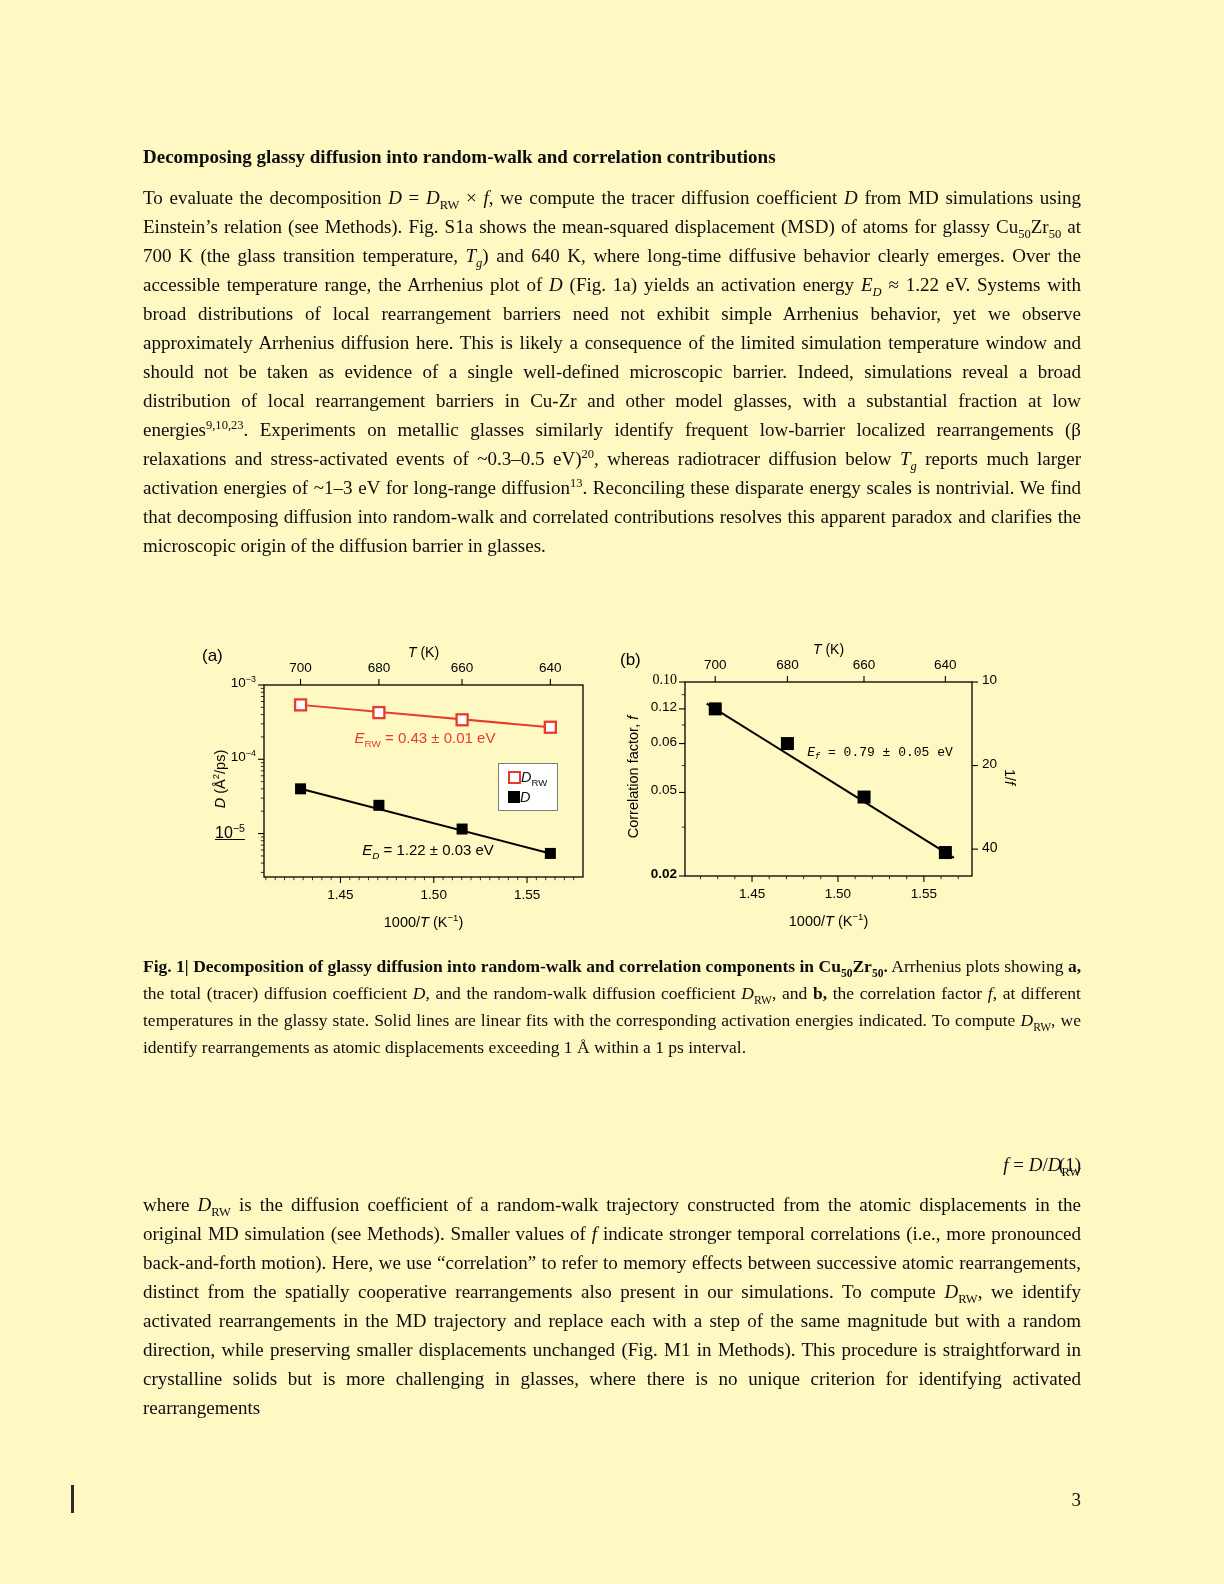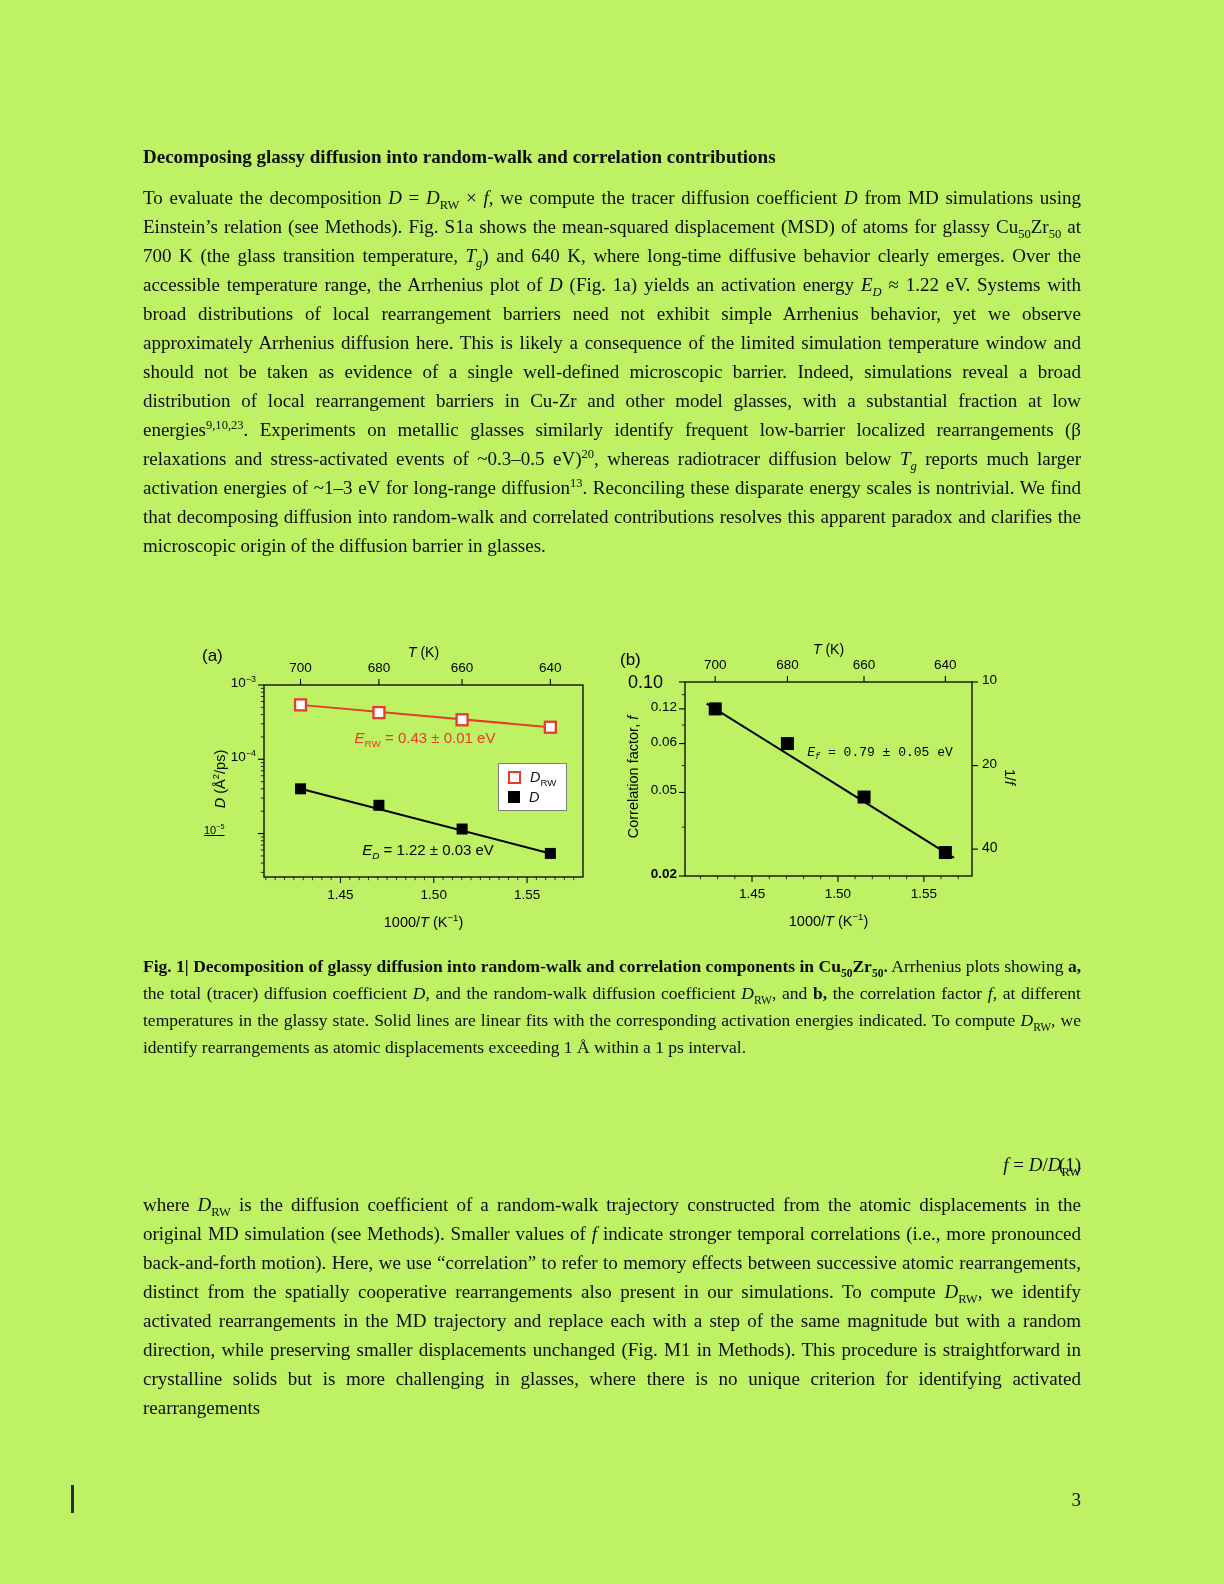--- a/index.html
+++ b/index.html
@@ -1,32 +1,32 @@
 <!DOCTYPE html>
 <html><head>
 <meta charset="utf-8">
 <style>
   html,body{margin:0;padding:0;background:#ffffff;}
-  .page{position:relative;width:1224px;height:1584px;background:#bef264;overflow:hidden;
+  .page{position:relative;width:1224px;height:1584px;background:#fef9c3;overflow:hidden;
         font-family:"Liberation Serif",serif;color:#0d0d0d;}
   .col{position:absolute;left:143px;width:938px;}
   .heading{font-weight:bold;font-size:19px;line-height:24px;}
   .body-text{font-size:19px;line-height:29px;text-align:justify;}
   .caption-text{font-size:17.5px;line-height:27px;text-align:justify;}
   .indent{text-indent:74px;}
   sup{font-size:66%;line-height:0;vertical-align:super;}
   sub{font-size:66%;line-height:0;vertical-align:sub;}
   .eq-row{position:absolute;left:143px;width:938px;text-align:right;font-size:19px;line-height:29px;}
   .eq-num{position:absolute;right:0;top:0;}
   .chart{position:absolute;}
   .chart svg{position:absolute;left:0;top:0;}
   .clbl{position:absolute;font-family:"Liberation Sans",sans-serif;color:#000;white-space:nowrap;}
   .legend{position:absolute;border:1.2px solid #7f7f7f;background:#fff;padding:5px 10px 5px 9px;
           display:flex;flex-direction:column;gap:4px;}
-  .legend-row{display:flex;align-items:center;gap:9px;font-family:"Liberation Sans",sans-serif;font-size:14.5px;}
+  .legend-row{display:flex;align-items:center;font-family:"Liberation Sans",sans-serif;font-size:14.5px;}
   .mk-open{width:9px;height:9px;border:2.4px solid #e73b2c;background:#fff;display:inline-block;}
   .mk-fill{width:12px;height:12px;background:#000;display:inline-block;}
   .cursor-bar{position:absolute;left:71px;top:1485px;width:2.5px;height:28px;background:#2a2a2a;}
   .page-num{position:absolute;left:143px;width:938px;top:1489px;text-align:right;font-size:19px;}
 </style>
 </head>
 <body>
 
 <div class="page">
 
@@ -116,21 +116,21 @@
         <div class="clbl" style="left: 128.485px; top: 247px; width: 44px; text-align: center; font-size: 13.5px;">1.45</div>
         <div class="clbl" style="left: 221.76px; top: 247px; width: 44px; text-align: center; font-size: 13.5px;">1.50</div>
         <div class="clbl" style="left: 315.035px; top: 247px; width: 44px; text-align: center; font-size: 13.5px;">1.55</div>
         <div class="clbl" style="left: 88.5104px; top: 20px; width: 44px; text-align: center; font-size: 13.5px;">700</div>
         <div class="clbl" style="left: 166.893px; top: 20px; width: 44px; text-align: center; font-size: 13.5px;">680</div>
         <div class="clbl" style="left: 250.025px; top: 20px; width: 44px; text-align: center; font-size: 13.5px;">660</div>
         <div class="clbl" style="left: 338.354px; top: 20px; width: 44px; text-align: center; font-size: 13.5px;">640</div>
         <div class="clbl" style="left: 74px; top: 4px; width: 319px; text-align: center; font-size: 14px;"><i>T</i> (K)</div>
         <div class="clbl" style="left: 14px; top: 35px; width: 52px; text-align: right; font-size: 13.5px;">10<sup>−3</sup></div>
         <div class="clbl" style="left: 14px; top: 109.274px; width: 52px; text-align: right; font-size: 13.5px;">10<sup>−4</sup></div>
-        <div class="clbl" style="left: 14px; top: 183.548px; width: 52px; text-align: left; font-size: 11px; text-decoration: underline;">10<sup>−5</sup></div>
+        <div class="clbl" style="left: 14px; top: 183.548px; width: 52px; text-align: center; font-size: 16px; text-decoration: underline;">10<sup>−5</sup></div>
         <div class="clbl" style="left: 74px; top: 274px; width: 319px; text-align: center; font-size: 14.5px;">1000/<i>T</i> (K<sup>−1</sup>)</div>
         <div class="clbl" style="left: -66px; top: 131px; width: 192px; text-align: center; font-size: 14.5px; transform: rotate(-90deg);"><i>D</i> (Å<sup>2</sup>/ps)</div>
         <div class="clbl" style="left: 12px; top: 6px; font-size: 17px;">(a)</div>
         <div class="clbl" style="left: 235px; top: 97px; transform: translate(-50%, -50%); font-size: 15px; color: rgb(231, 59, 44);"><i>E</i><sub>RW</sub> = 0.43 ± 0.01 eV</div>
         <div class="clbl" style="left: 238px; top: 209px; transform: translate(-50%, -50%); font-size: 15px; color: rgb(0, 0, 0);"><i>E<sub>D</sub></i> = 1.22 ± 0.03 eV</div>
         <div class="legend" style="left: 308px; top: 123px;">
           <div class="legend-row">
             <span class="mk-open" style="border-color: rgb(231, 59, 44);"></span>
             <span><i>D</i><sub>RW</sub></span>
           </div>
@@ -182,21 +182,21 @@
           <rect x="330.8622754491017" y="206.02574814730906" width="13" height="13" fill="#000000"></rect>
         </svg>
         <div class="clbl" style="left: 122.024px; top: 246px; width: 44px; text-align: center; font-size: 13.5px;">1.45</div>
         <div class="clbl" style="left: 207.952px; top: 246px; width: 44px; text-align: center; font-size: 13.5px;">1.50</div>
         <div class="clbl" style="left: 293.88px; top: 246px; width: 44px; text-align: center; font-size: 13.5px;">1.55</div>
         <div class="clbl" style="left: 85.1976px; top: 17px; width: 44px; text-align: center; font-size: 13.5px;">700</div>
         <div class="clbl" style="left: 157.406px; top: 17px; width: 44px; text-align: center; font-size: 13.5px;">680</div>
         <div class="clbl" style="left: 233.991px; top: 17px; width: 44px; text-align: center; font-size: 13.5px;">660</div>
         <div class="clbl" style="left: 315.362px; top: 17px; width: 44px; text-align: center; font-size: 13.5px;">640</div>
         <div class="clbl" style="left: 77px; top: 1px; width: 287px; text-align: center; font-size: 14px;"><i>T</i> (K)</div>
-        <div class="clbl" style="left: 3px; top: 32px; width: 52px; text-align: right; font-size: 18px;">0.10</div>
+        <div class="clbl" style="left: 17px; top: 32px; width: 52px; text-align: right; font-size: 14px; font-family: Liberation Serif, serif;">0.10</div>
         <div class="clbl" style="left: 17px; top: 58.8975px; width: 52px; text-align: right; font-size: 13.5px;">0.12</div>
         <div class="clbl" style="left: 17px; top: 93.5744px; width: 52px; text-align: right; font-size: 13.5px;">0.06</div>
         <div class="clbl" style="left: 17px; top: 142.449px; width: 52px; text-align: right; font-size: 13.5px;">0.05</div>
         <div class="clbl" style="left: 17px; top: 226px; width: 52px; text-align: right; font-size: 13.5px; font-weight: bold;">0.02</div>
         <div class="clbl" style="left: 374px; top: 32px; width: 40px; font-size: 13.5px;">10</div>
         <div class="clbl" style="left: 374px; top: 115.551px; width: 40px; font-size: 13.5px;">20</div>
         <div class="clbl" style="left: 374px; top: 199.103px; width: 40px; font-size: 14px;">40</div>
         <div class="clbl" style="left: 305px; top: 129px; width: 194px; text-align: center; font-size: 14px; transform: rotate(90deg);">1/<i>f</i></div>
         <div class="clbl" style="left: 77px; top: 273px; width: 287px; text-align: center; font-size: 14.5px;">1000/<i>T</i> (K<sup>−1</sup>)</div>
         <div class="clbl" style="left: -72px; top: 129px; width: 194px; text-align: center; font-size: 14.5px; transform: rotate(-90deg);">Correlation factor, <i>f</i></div>

